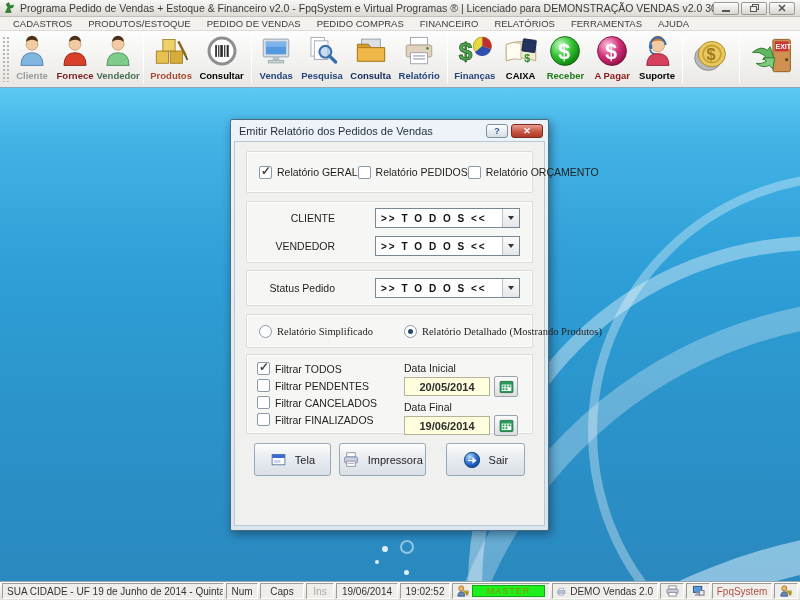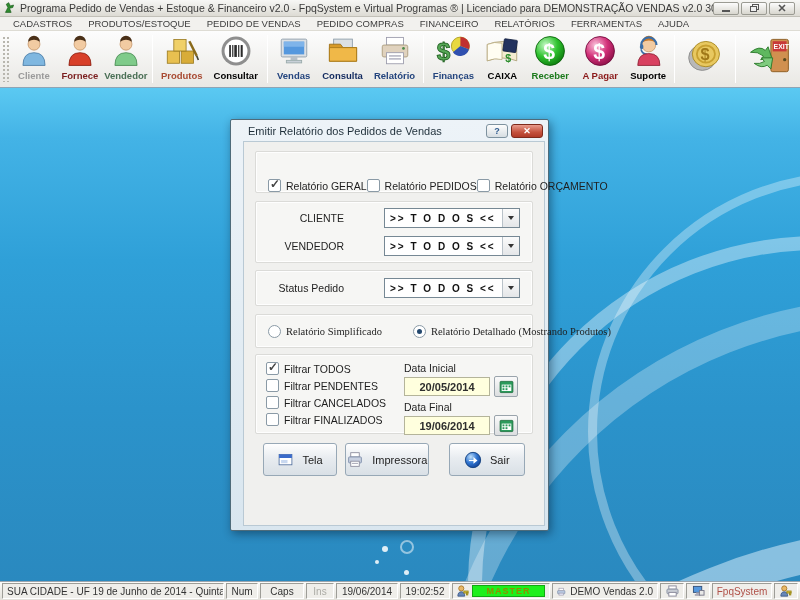--- a/index.html
+++ b/index.html
@@ -40,38 +40,38 @@
   .r4 { width:1200px; height:1200px; left:330px; top:438px; border:34px solid rgba(230,246,255,0.5); }
   .bubble { position:absolute; border-radius:50%; background:rgba(255,255,255,0.85); }
   .b1 { width:6px; height:6px; left:382px; top:458px; }
   .b2 { width:5px; height:5px; left:404px; top:482px; }
   .b3 { width:4px; height:4px; left:375px; top:472px; }
   .bo { position:absolute; width:14px; height:14px; left:400px; top:452px; border-radius:50%; border:2px solid rgba(255,255,255,0.5); background:transparent;}
 
   
   .dialog { position:absolute; left:230px; top:31px; width:319px; height:412px;
             background:linear-gradient(#EDF3F8,#D9E6EF); border:1px solid #4E6B7A; border-radius:2px;
-            box-shadow:2px 3px 10px rgba(0,20,40,0.45);padding-left:9px; }
+            box-shadow:2px 3px 10px rgba(0,20,40,0.45); }
   .dlg-title { height:21px; display:flex; align-items:center; padding:0 5px 0 8px; }
   .dlg-title-text { flex:1; font-size:11px; color:#1F2F3A; }
   .dlg-btn { height:14px; border-radius:3px; display:flex; align-items:center; justify-content:center;
              font-size:9px; font-weight:bold; border:1px solid #7E929F; }
   .dlg-help { width:22px; background:linear-gradient(#FDFDFD,#D6DDE2); color:#2E5A8E; margin-right:3px; }
   .dlg-close { width:32px; background:linear-gradient(#E99C8E,#C4513D 60%,#B03A28); color:#FFF; border-color:#7E2A1C; }
   .dlg-body { margin:0 3px 3px 3px; height:385px; background:#F0F0EE; border:1px solid #B9C9D4; padding:9px 11px 0 11px; }
 
   .grp { background:#F6F6F4; border:1px solid #DBDBD8; border-radius:2px; box-shadow:inset 0 0 0 1px #FEFEFE; }
 
   .chk { width:13px; height:13px; background:#FFF; border:1px solid #8A9AA6; border-radius:2px; position:relative; flex:0 0 13px;}
   .chk.on::after { content:"✓"; position:absolute; left:1px; top:-3px; font-size:12px; font-weight:bold; color:#444; }
   .rad { width:13px; height:13px; background:#FFF; border:1px solid #8A9AA6; border-radius:50%; position:relative; flex:0 0 13px;}
   .rad.on::after { content:""; position:absolute; left:3px; top:3px; width:5px; height:5px; border-radius:50%; background:#23486E; }
   .ctl-row { display:flex; align-items:center; gap:5px; font-size:10.5px; color:#1E1E1E; white-space:nowrap; }
 
-  .g1 { height:42px; display:flex; align-items:flex-end; justify-content:space-between; padding:0 12px; margin-bottom:8px; }
+  .g1 { height:42px; display:flex; align-items:center; justify-content:space-between; padding:0 12px; margin-bottom:8px; }
   .g2 { height:62px; display:flex; flex-direction:column; justify-content:center; gap:8px; padding:0 12px; margin-bottom:7px; }
   .g3 { height:36px; display:flex; align-items:center; padding:0 12px; margin-bottom:8px; }
   .field-row { display:flex; align-items:center; width:100%; }
   .field-label { width:76px; text-align:right; margin-right:8px; font-size:10.5px; color:#1E1E1E; flex:0 0 76px;}
   .combo { flex:1; height:20px; background:#FFF; border:1px solid #768894; display:flex; align-items:center; position:relative;margin-left:32px; }
   .combo-text { flex:1; font-size:10px; font-weight:bold; letter-spacing:2px; padding-left:5px; color:#111; }
   .combo-arrow { width:17px; height:100%; border-left:1px solid #B9C2C9; display:flex; align-items:center; justify-content:center; background:linear-gradient(#FBFBFB,#E4E6E8);}
   .combo-arrow::after { content:""; border-left:3.5px solid transparent; border-right:3.5px solid transparent; border-top:4.5px solid #333; }
 
   .g4 { height:34px; display:flex; align-items:center; gap:31px; padding:0 12px; margin-bottom:6px;font-family:Liberation Serif, serif; }
@@ -100,21 +100,21 @@
   .seg { height:16px; background:#EFEEEA; border:1px solid; border-color:#9D9D97 #FFFFFF #FFFFFF #9D9D97;
          display:flex; align-items:center; padding:0 4px; font-size:10px; color:#333; white-space:nowrap; overflow:hidden; }
   .seg-loc { flex:1; }
   .seg-num { width:32px; justify-content:center; }
   .seg-caps { width:44px; justify-content:center; }
   .seg-ins { width:28px; justify-content:center; color:#ABABA5; }
   .seg-date { width:62px; justify-content:center; }
   .seg-time { width:50px; justify-content:center; }
   .seg-master { width:98px; gap:3px; }
   .master-badge { flex:1; height:12px; background:#1DF01D; border:1px solid #12A812; display:flex; align-items:center;
-                  justify-content:center; font-size:9px; font-weight:bold; color:#8F8F00; letter-spacing:1px;}
+                  justify-content:center; font-size:9px; font-weight:normal; color:#8F8F00; letter-spacing:1px;}
   .seg-demo { width:106px; gap:4px; }
   .seg-ico { width:24px; justify-content:center; }
   .seg-brand { width:60px; justify-content:center; color:#B05048; }
 </style>
 </head>
 <body>
 
 <svg width="0" height="0" style="position:absolute">
   <defs>
     <radialGradient id="gG" cx="35%" cy="30%" r="75%">
@@ -246,20 +246,31 @@
       <span class="ticon">
         <svg width="34" height="34" viewBox="0 0 40 40">
             <rect x="5" y="6" width="30" height="21" rx="1.5" fill="#DCE0E4" stroke="#8A9AA8"></rect>
             <rect x="8" y="9" width="24" height="15" fill="#5598DE"></rect>
             <rect x="8" y="9" width="24" height="6" fill="#7FB4EA"></rect>
             <rect x="16" y="27" width="8" height="4" fill="#B8C0C8"></rect>
             <rect x="11" y="31" width="18" height="3" fill="#C8D0D8" stroke="#9AA"></rect>
           </svg>
       </span>
       <span class="tlabel" style="color:#24457E">Vendas</span>
+    </div>
+    <div class="titem" style="width:52px">
+      <span class="ticon">
+        <svg width="34" height="34" viewBox="0 0 40 40">
+            <rect x="7" y="4" width="16" height="22" fill="#FFF" stroke="#9AA5B5"></rect>
+            <rect x="11" y="8" width="16" height="22" fill="#FDFDFD" stroke="#9AA5B5"></rect>
+            <circle cx="24" cy="21" r="7" fill="rgba(130,185,235,.45)" stroke="#3A6EA8" stroke-width="2.5"></circle>
+            <line x1="29" y1="26" x2="36" y2="33" stroke="#3A6EA8" stroke-width="4" stroke-linecap="round"></line>
+          </svg>
+      </span>
+      <span class="tlabel" style="color:#24457E">Pesquisa</span>
     </div>
     <div class="titem" style="width:52px">
       <span class="ticon">
         <svg width="34" height="34" viewBox="0 0 40 40">
             <rect x="9" y="6" width="22" height="12" fill="#DCE0E4" stroke="#8A9AA8"></rect>
             <path d="M4 12 h13 l3 4 h16 v16 h-32 z" fill="#D89A28" stroke="#9A6A10"></path>
             <path d="M4 16 h32 v16 h-32 z" fill="#F0B848" stroke="#A87818"></path>
           </svg>
       </span>
       <span class="tlabel" style="color:#11295E">Consulta</span>

